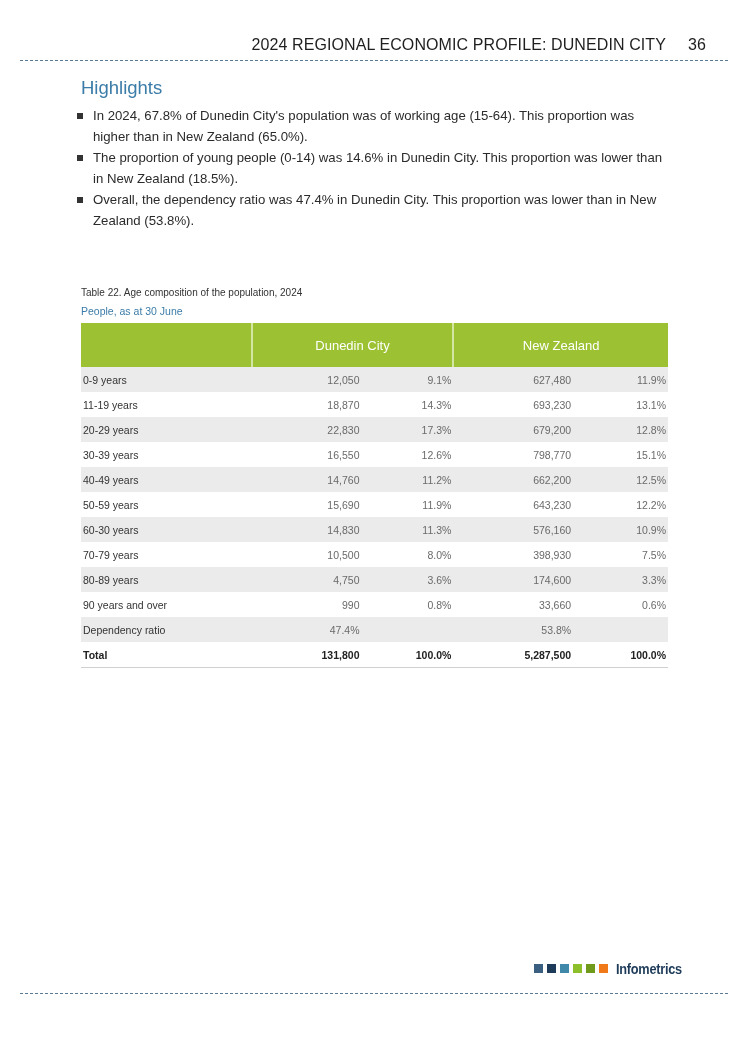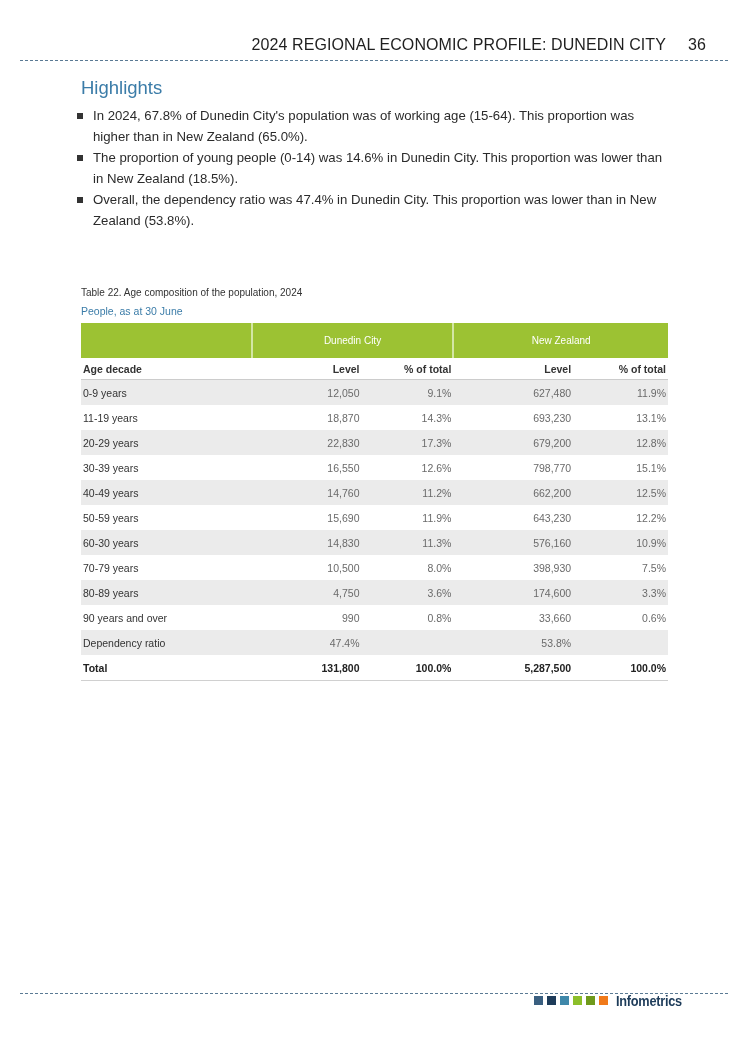--- a/index.html
+++ b/index.html
@@ -7,30 +7,30 @@
   .header { position: absolute; top: 36px; right: 40px; font-size: 16px; color: #1f1f1f; letter-spacing: 0.1px; display: flex; gap: 22px; }
   .dash-top { position: absolute; top: 60px; left: 20px; width: 708px; border-top: 1.5px dashed #5a7a94; }
   .dash-bottom { position: absolute; top: 993px; left: 20px; width: 708px; border-top: 1.5px dashed #5a7a94; }
   .h2 { position: absolute; top: 77px; left: 81px; font-size: 18.5px; color: #3b7ca8; }
   ul.bullets { position: absolute; top: 105px; left: 75px; width: 590px; margin: 0; padding: 0; list-style: none; }
   ul.bullets li { position: relative; padding-left: 18px; font-size: 13.2px; line-height: 21px; color: #2b2b2b; }
   ul.bullets li .sq { position: absolute; left: 2px; top: 8px; width: 6px; height: 6px; background: #333; }
   .caption { position: absolute; top: 287px; left: 81px; font-size: 10px; color: #333; }
   .subcaption { position: absolute; top: 305px; left: 81px; font-size: 10.5px; color: #3b7ca8; }
   table { position: absolute; top: 323px; left: 81px; width: 587px; border-collapse: collapse; font-size: 10.5px; }
-  thead tr.band th { background: #9cc233; color: #ffffff; font-weight: normal; font-size: 10px; height: 35px; padding: 0; }
+  thead tr.band th { background: #9cc233; color: #ffffff; font-weight: normal; font-size: 13px; height: 44px; padding: 0; }
   thead tr.band th.gap { width: 170px; border-right: 2px solid #d3e6a4; }
   thead tr.band th.grp1 { border-right: 2px solid #d3e6a4; }
   thead tr.cols th { font-weight: bold; color: #333; text-align: right; height: 21px; padding: 0 2px; font-size: 10.5px; border-bottom: 1px solid #cccccc; }
   thead tr.cols th.left { text-align: left; }
   tbody td { height: 25px; padding: 0 2px; text-align: right; color: #6a6a6a; }
   tbody td.left { text-align: left; color: #333; }
   tbody tr.shade td { background: #ebebeb; }
   tbody tr.total td { font-weight: bold; color: #222; border-bottom: 1px solid #d0d0d0; }
-  .logo { position: absolute; top: 992px; left: 534px; display: flex; align-items: center; gap: 4px; }
+  .logo { position: absolute; top: 960px; left: 534px; display: flex; align-items: center; gap: 4px; }
   .logo .b { width: 9px; height: 9px; }
   .logo .txt { margin-left: 4px; font-size: 15px; font-weight: bold; color: #1e3c5a; letter-spacing: -0.3px; font-family: "Liberation Sans", sans-serif; transform: scaleX(0.85); transform-origin: left; }
 </style>
 </head>
 <body>
 
 <div class="header">
   <span>2024 REGIONAL ECONOMIC PROFILE: DUNEDIN CITY</span>
   <span>36</span>
 </div>
@@ -54,27 +54,20 @@
       <col style="width:110px">
       <col style="width:92px">
       <col style="width:120px">
       <col style="width:95px">
   </colgroup>
   <thead>
     <tr class="band">
       <th class="gap"></th>
       <th colspan="2" class="grp1">Dunedin City</th>
       <th colspan="2">New Zealand</th>
-    </tr>
-    <tr class="cols">
-      <th class="left">Age decade</th>
-      <th>Level</th>
-      <th>% of total</th>
-      <th>Level</th>
-      <th>% of total</th>
     </tr>
   </thead>
   <tbody id="tbody">
       <tr class="shade">
         <td class="left">0-9 years</td>
         <td>12,050</td>
         <td>9.1%</td>
         <td>627,480</td>
         <td>11.9%</td>
       </tr>

